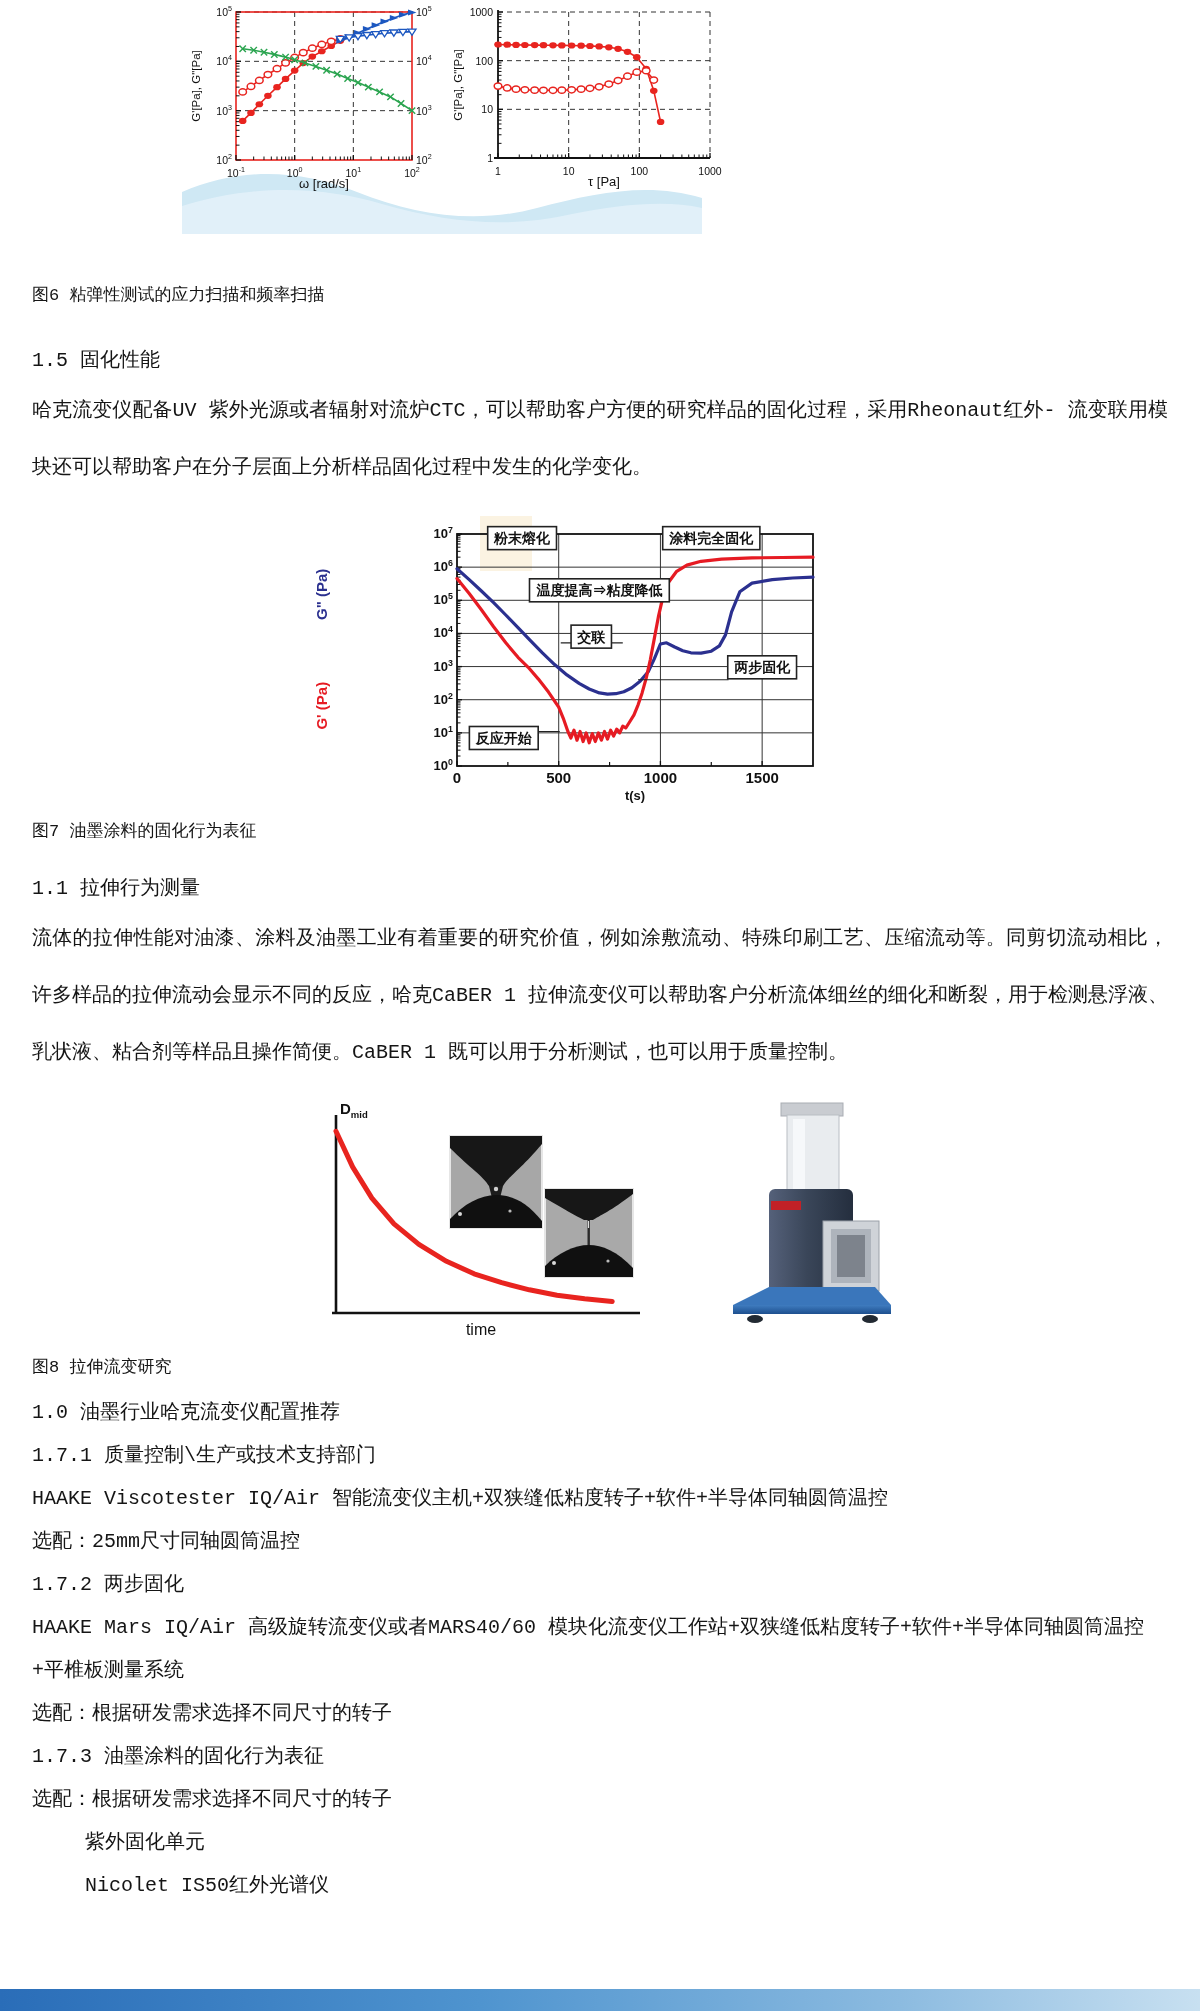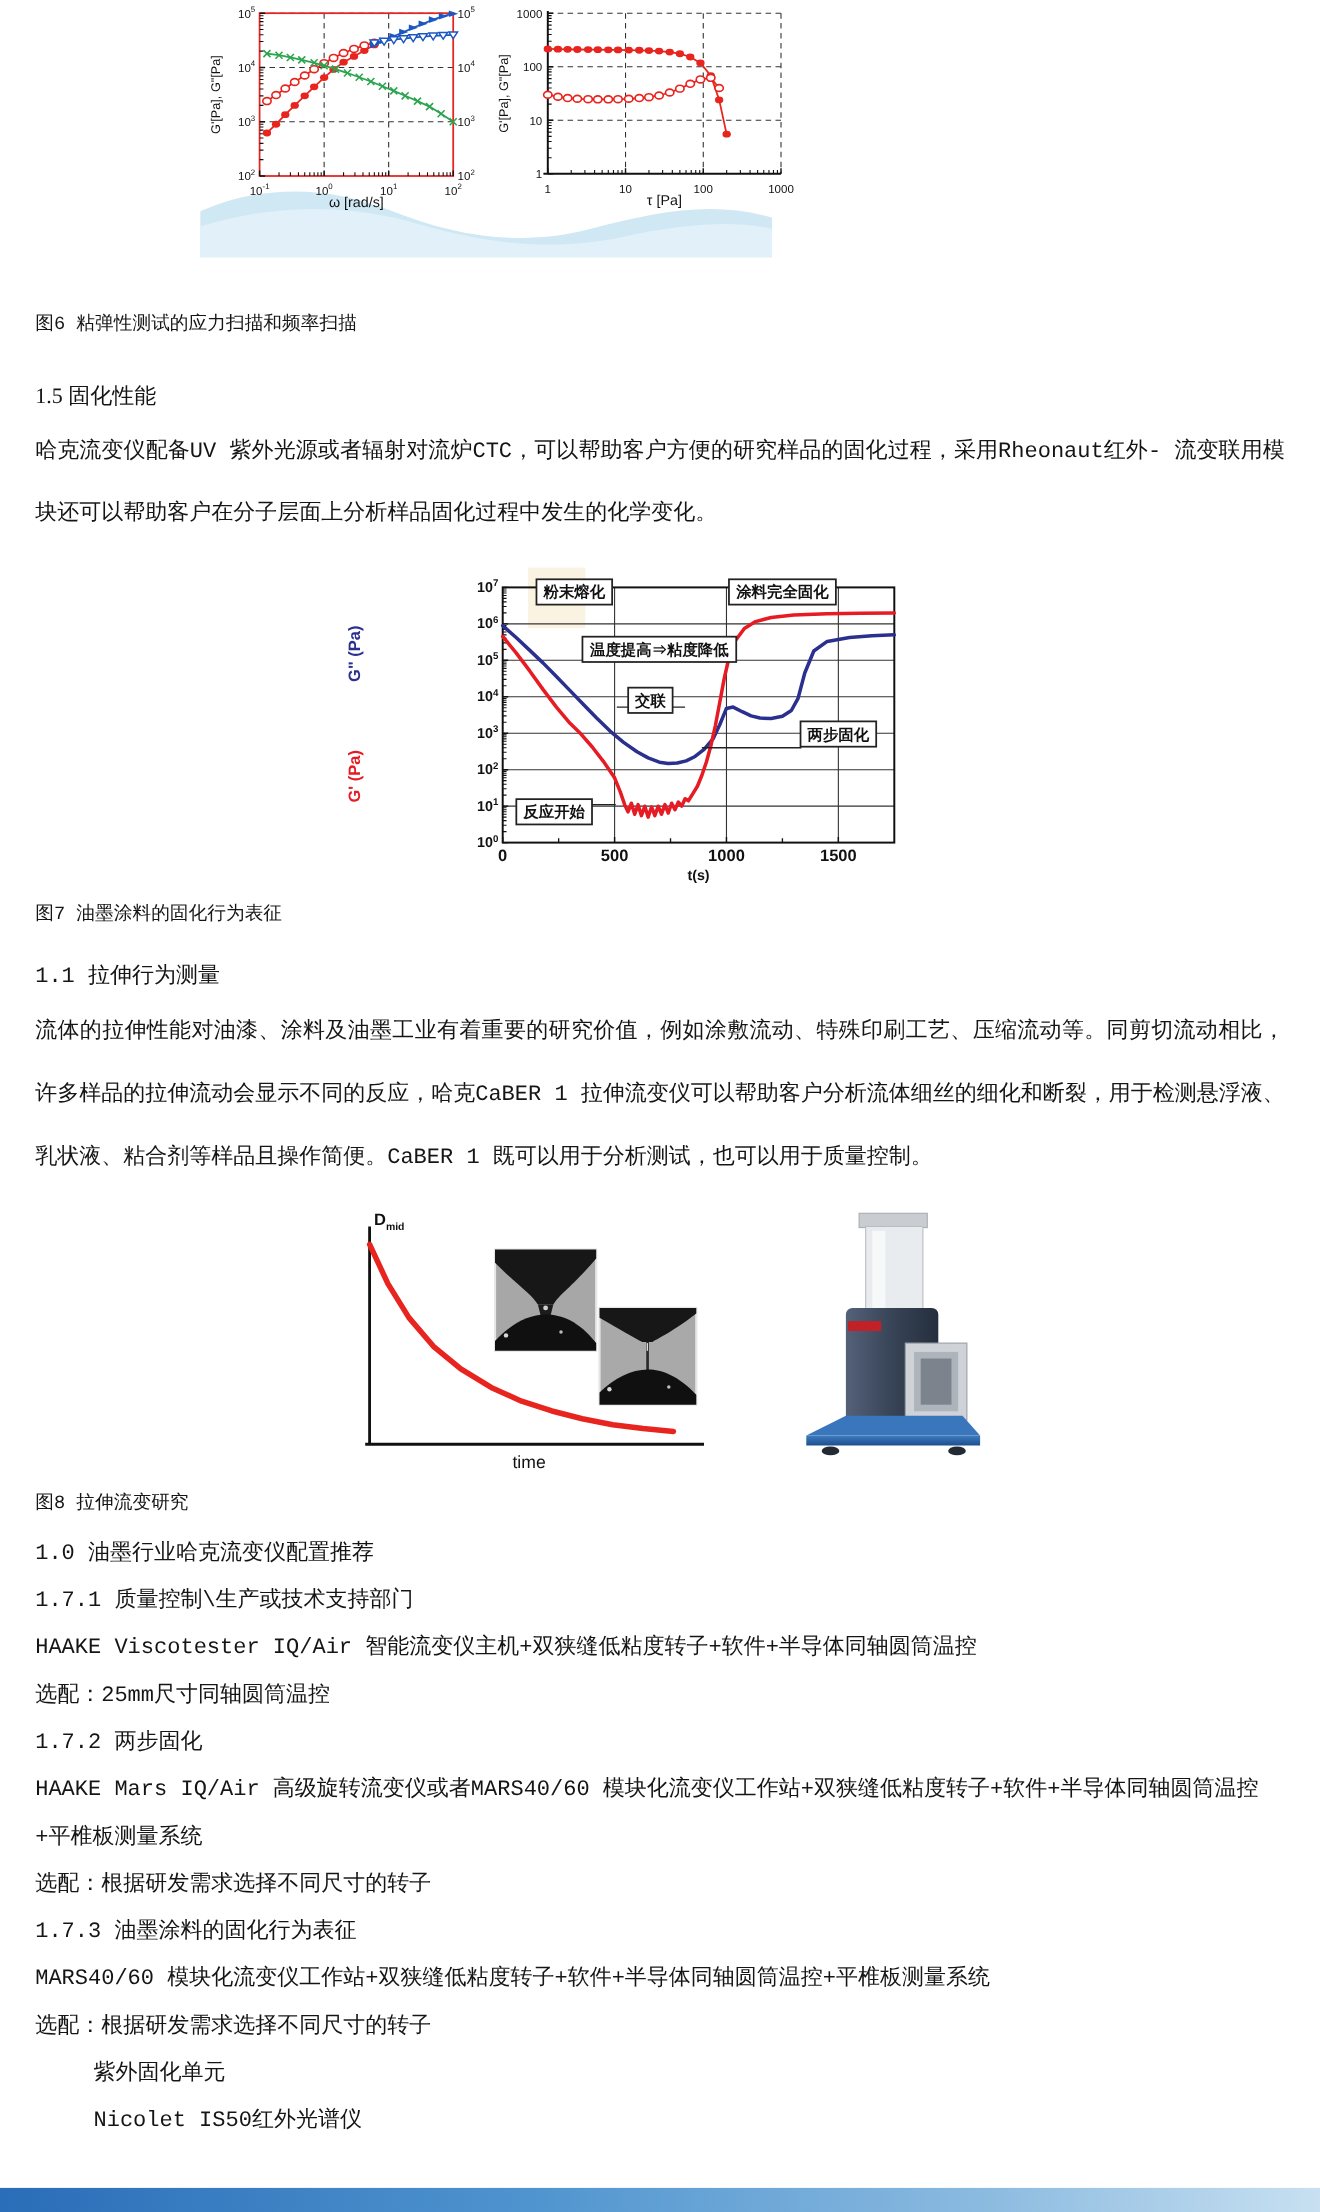--- a/index.html
+++ b/index.html
@@ -6,21 +6,21 @@
   .page{width:1200px;height:2011px;position:relative;background:#ffffff;overflow:hidden;
         font-family:"Liberation Mono","DejaVu Sans Mono",monospace;color:#151515;}
   .content{padding:0 32px;}
   p{margin:0;}
   .h{font-size:20px;line-height:43px;}
   .body{font-size:20px;line-height:57px;text-align:justify;}
   .caption{font-size:17px;line-height:30px;text-align:left;}
   .cfgline{font-size:20px;line-height:43px;}
   .cfgline.indent{padding-left:53px;}
   .mt-cap6{margin-top:82px;}
-  .mt-h15{margin-top:28px;font-family:Liberation Serif, serif;}
+  .mt-h15{margin-top:28px;}
   .mt-fig7{margin-top:8px;}
   .mt-cap7{margin-top:6px;}
   .mt-h16{margin-top:20px;}
   .mt-fig8{margin-top:20px;}
   .mt-cap8{margin-top:12px;}
   .mt-h17{margin-top:8px;}
   .fig-row{display:flex;align-items:flex-start;}
   .fig6-row{margin-left:158px;position:relative;}
   .wave{position:absolute;left:-8px;top:162px;z-index:0;}
   .chartbox{position:relative;z-index:1;}
@@ -509,21 +509,20 @@
 
     <p class="cfgline mt-h17">1.0 油墨行业哈克流变仪配置推荐</p>
     <div id="config-list">
         <p class="cfgline">1.7.1 质量控制\生产或技术支持部门</p>
         <p class="cfgline">HAAKE Viscotester IQ/Air 智能流变仪主机+双狭缝低粘度转子+软件+半导体同轴圆筒温控</p>
         <p class="cfgline">选配：25mm尺寸同轴圆筒温控</p>
         <p class="cfgline">1.7.2 两步固化</p>
         <p class="cfgline">HAAKE Mars IQ/Air 高级旋转流变仪或者MARS40/60 模块化流变仪工作站+双狭缝低粘度转子+软件+半导体同轴圆筒温控+平椎板测量系统</p>
         <p class="cfgline">选配：根据研发需求选择不同尺寸的转子</p>
         <p class="cfgline">1.7.3 油墨涂料的固化行为表征</p>
-        <p class="cfgline">MARS40/60 模块化流变仪工作站+双狭缝低粘度转子+软件+半导体同轴圆筒温控+平椎板测量系统</p>
         <p class="cfgline">选配：根据研发需求选择不同尺寸的转子</p>
         <p class="cfgline indent">紫外固化单元</p>
         <p class="cfgline indent">Nicolet IS50红外光谱仪</p>
       </div>
 
   </div>
   <div class="bottom-band"></div>
 </div>
 
 </body></html>

